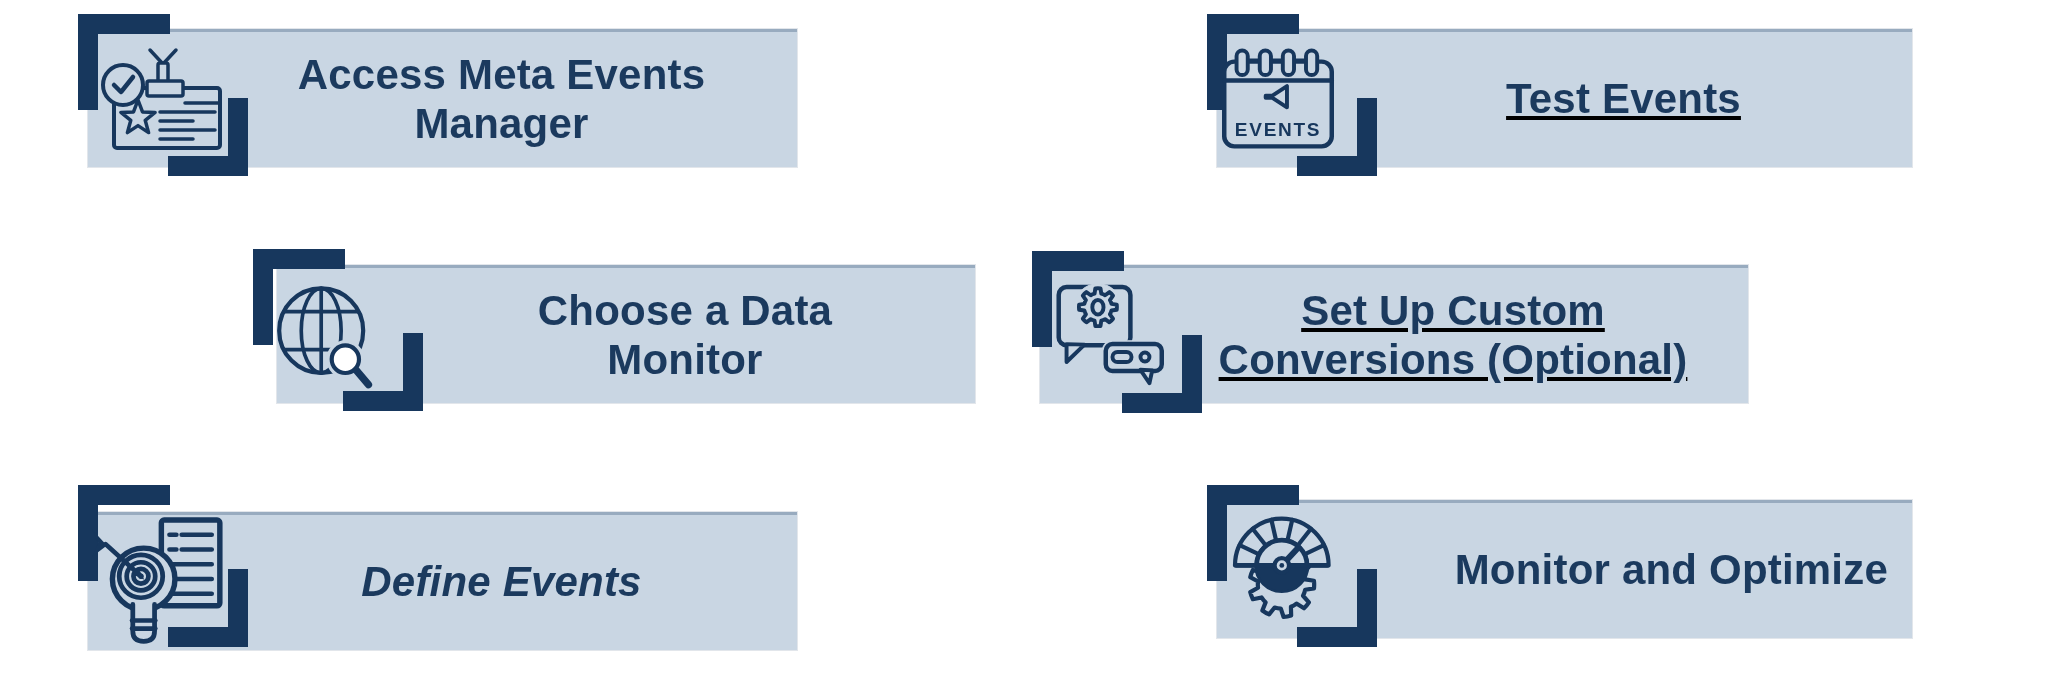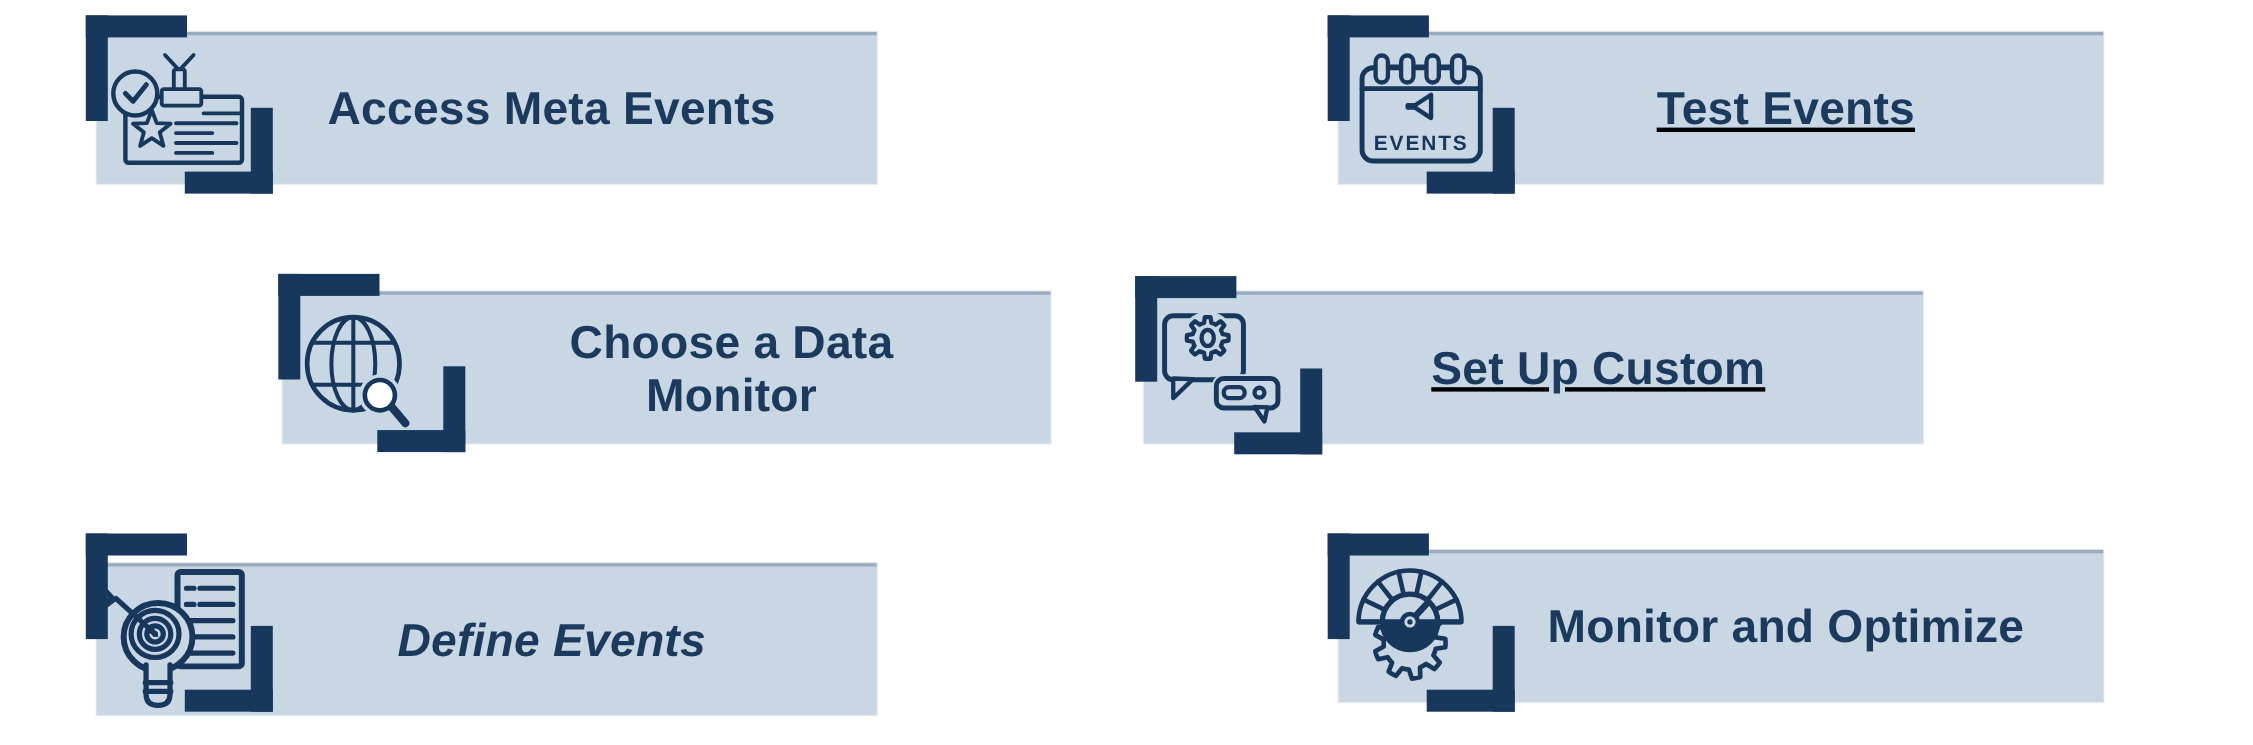--- a/index.html
+++ b/index.html
@@ -20,44 +20,45 @@
     box-shadow:0 0 0 1px rgba(150,166,182,0.28);
   }
   .label{color:var(--text);font-weight:700;font-size:42px;line-height:1.16;text-align:center;letter-spacing:0.2px;}
   .bracket{position:absolute;z-index:2;box-sizing:border-box;}
   .tl{left:0;top:0;width:92px;height:96px;border-left:20px solid var(--navy);border-top:20px solid var(--navy);}
   .br{left:90px;top:84px;width:80px;height:78px;border-right:20px solid var(--navy);border-bottom:20px solid var(--navy);}
   .icon{position:absolute;z-index:3;}
   .icon svg{width:100%;height:100%;display:block;overflow:visible;}
 
   .step1{left:78px;top:14px;}   .step1 .banner{left:10px;top:15px;width:709px;} .step1 .icon{left:25px;top:32px;width:120px;height:112px;}
-  .step2{left:1207px;top:14px;} .step2 .banner{left:10px;top:15px;width:695px;text-decoration:underline;} .step2 .icon{left:29px;top:32px;width:112px;height:116px;}
-  .step3{left:253px;top:249px;} .step3 .banner{left:4px;top:16px;width:698px;} .step3 .icon{left:22px;top:34px;width:105px;height:108px;}
+  .step2{left:1207px;top:14px;} .step2 .banner{left:10px;top:15px;width:695px;text-decoration:underline;} .step2 .icon{left:15px;top:32px;width:112px;height:116px;}
+  .step3{left:253px;top:249px;} .step3 .banner{left:24px;top:16px;width:698px;} .step3 .icon{left:22px;top:34px;width:105px;height:108px;}
   .step4{left:1032px;top:251px;}.step4 .banner{left:8px;top:14px;width:708px;text-decoration:underline;}  .step4 .icon{left:20px;top:26px;width:112px;height:123px;}
   .step5{left:78px;top:485px;}  .step5 .banner{left:10px;top:27px;width:709px;font-style:italic;} .step5 .icon{left:14px;top:31px;width:136px;height:134px;}
-  .step6{left:1207px;top:485px;}.step6 .banner{left:10px;top:15px;width:695px;} .step6 .icon{left:22px;top:30px;width:120px;height:126px;}
+  .step6{left:1207px;top:485px;}.step6 .banner{left:10px;top:15px;width:695px;justify-content:flex-end;} .step6 .icon{left:22px;top:30px;width:120px;height:126px;}
 
   
   .s{fill:none;stroke:var(--navy);stroke-width:3.5;stroke-linecap:round;stroke-linejoin:round;}
   .fb{fill:var(--banner);}
   .fn{fill:var(--navy);stroke:none;}
   .fw{fill:#ffffff;}
   .hb{fill:var(--banner);stroke:var(--banner);}
   .ct{fill:var(--navy);stroke:none;font:700 17px "Liberation Sans",sans-serif;letter-spacing:1.5px;text-anchor:middle;}
 </style>
 </head>
 <body>
 
 <div class="canvas">
 
   <div class="step step1">
     <div class="bracket tl"></div>
     <div class="banner">
       <div class="label">
         <div class="line">Access Meta Events</div>
+        <div class="line">Manager</div>
       </div>
     </div>
     <div class="bracket br"></div>
     <div class="icon">
         <svg viewBox="0 0 120 112" preserveAspectRatio="none">
     <path class="s" d="M47 4 L60 18 L73 4"></path>
     <rect class="s fb" x="55" y="17" width="10" height="20" rx="2"></rect>
     <rect class="s fb" x="11" y="42" width="106" height="60" rx="3" style="stroke-width:4"></rect>
     <rect class="s fb" x="44" y="35" width="36" height="15" rx="2"></rect>
     <path class="s" d="M82 57 H115 M57 66 H112 M57 75 H90 M57 84 H112 M57 93 H90"></path>
@@ -116,20 +117,21 @@
     <line class="s" x1="77.5" y1="82.5" x2="89" y2="96" style="stroke-width:7"></line>
   </svg>
       </div>
   </div>
 
   <div class="step step4">
     <div class="bracket tl"></div>
     <div class="banner">
       <div class="label">
         <div class="line">Set Up Custom</div>
+        <div class="line">Conversions (Optional)</div>
       </div>
     </div>
     <div class="bracket br"></div>
     <div class="icon">
         <svg viewBox="0 0 100 110" preserveAspectRatio="none">
     <rect class="s fb" x="6" y="9" width="64" height="52" rx="7" style="stroke-width:4"></rect>
     <path class="s fb" d="M13 60 V76 L29 60.5 Z"></path>
     <circle class="hb" cx="41" cy="27" r="21"></circle>
     <path class="s fb" d="M53.1 24.0 L57.8 24.7 A17 17 0 0 1 57.8 29.3 L53.1 30.0 A12.5 12.5 0 0 1 51.7 33.4 L54.5 37.3 A17 17 0 0 1 51.3 40.5 L47.4 37.7 A12.5 12.5 0 0 1 44.0 39.1 L43.3 43.8 A17 17 0 0 1 38.7 43.8 L38.0 39.1 A12.5 12.5 0 0 1 34.6 37.7 L30.7 40.5 A17 17 0 0 1 27.5 37.3 L30.3 33.4 A12.5 12.5 0 0 1 28.9 30.0 L24.2 29.3 A17 17 0 0 1 24.2 24.7 L28.9 24.0 A12.5 12.5 0 0 1 30.3 20.6 L27.5 16.7 A17 17 0 0 1 30.7 13.5 L34.6 16.3 A12.5 12.5 0 0 1 38.0 14.9 L38.7 10.2 A17 17 0 0 1 43.3 10.2 L44.0 14.9 A12.5 12.5 0 0 1 47.4 16.3 L51.3 13.5 A17 17 0 0 1 54.5 16.7 L51.7 20.6 A12.5 12.5 0 0 1 53.1 24.0 Z"></path>
     <ellipse class="s" cx="41" cy="27" rx="5" ry="6.5"></ellipse>

